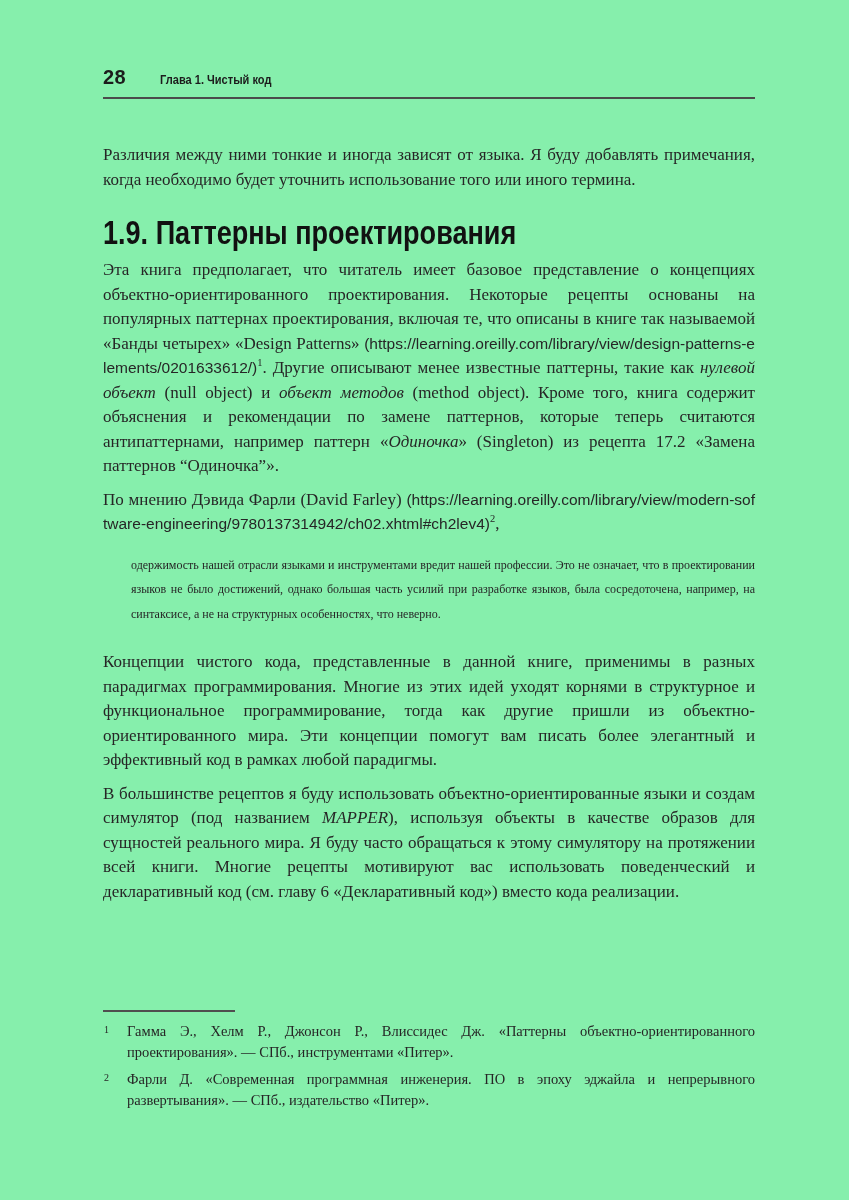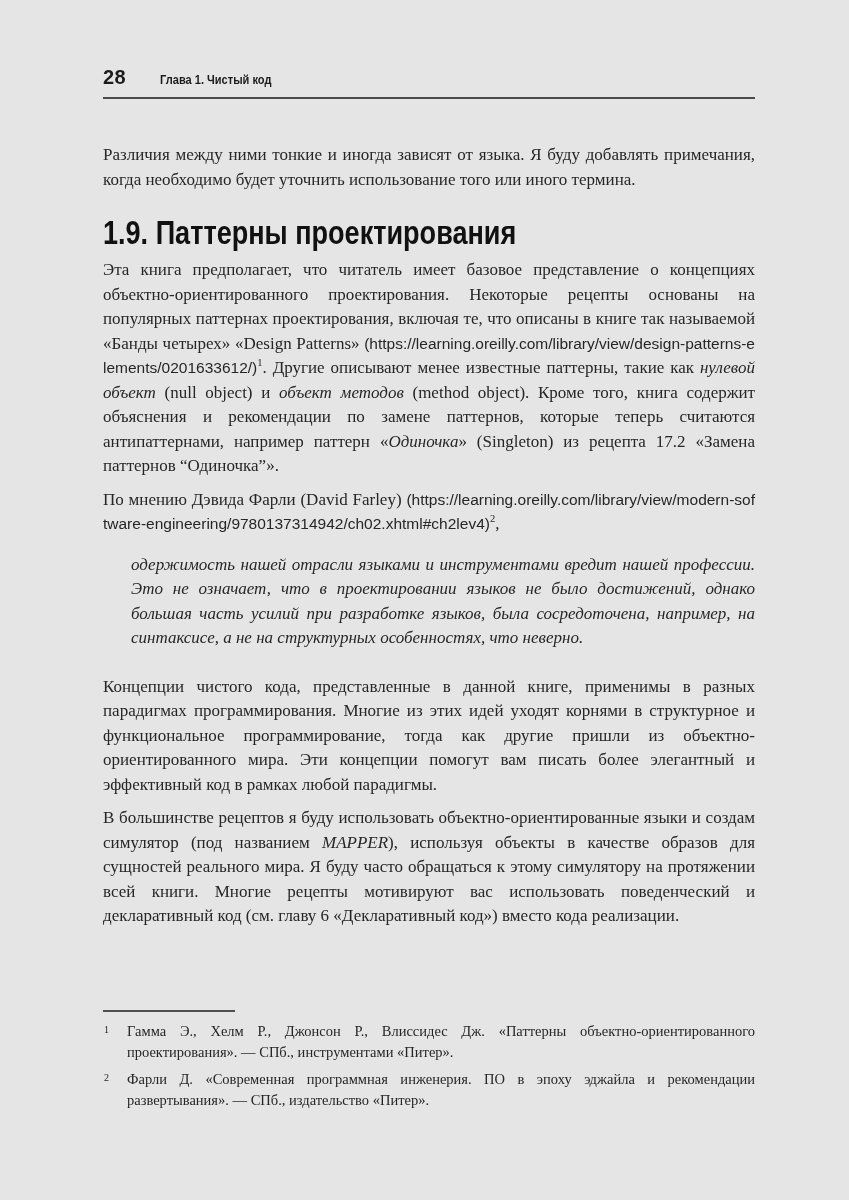--- a/index.html
+++ b/index.html
@@ -1,19 +1,19 @@
 <!DOCTYPE html>
 <html lang="ru"><head>
 <meta charset="utf-8">
 <style>
   html,body{margin:0;padding:0;background:#ffffff;}
   .page{
     position:relative;
     width:849px;height:1200px;
-    background:#e5e5e5;
+    background:#86efac;
     box-sizing:border-box;
     padding:66px 94px 0 103px;
     font-family:"Liberation Serif","DejaVu Serif",serif;
     color:#262626;
     overflow:hidden;
   }
   
   .runhead{
     display:flex;align-items:baseline;
     border-bottom:2px solid #4b4b4b;
@@ -46,23 +46,22 @@
   .url{
     font-family:"Liberation Sans","DejaVu Sans",sans-serif;
     font-size:15.5px;
     word-break:break-all;
     color:#262626;
   }
   sup.ref{font-size:10.5px;line-height:0;vertical-align:super;}
   em.it{font-style:italic;}
   blockquote.quote{
     margin:16px 0 24px 28px;
-    font-size:17px;line-height:24.5px;
+    font-size:12px;line-height:24.5px;
     text-align:justify;
-    font-style:italic;
   }
   
   .footnotes{
     position:absolute;left:103px;right:94px;top:1010px;
   }
   .fnrule{width:132px;border-top:2px solid #4f4f4f;margin-bottom:9px;}
   .fn{
     position:relative;padding-left:24px;
     font-size:14.5px;line-height:21px;text-align:justify;
   }
@@ -102,17 +101,17 @@
   </main>
 
   <footer class="footnotes">
     <div class="fnrule"></div>
     <div class="fn">
       <sup class="fnmark">1</sup>
       <span class="fntext">Гамма Э., Хелм Р., Джонсон Р., Влиссидес Дж. «Паттерны объектно-ориентированного проектирования». — СПб., инструментами «Питер».</span>
     </div>
     <div class="fn">
       <sup class="fnmark">2</sup>
-      <span class="fntext">Фарли Д. «Современная программная инженерия. ПО в эпоху эджайла и рекомендации развертывания». — СПб., издательство «Питер».</span>
+      <span class="fntext">Фарли Д. «Современная программная инженерия. ПО в эпоху эджайла и непрерывного развертывания». — СПб., издательство «Питер».</span>
     </div>
   </footer>
 
 </div>
 
 </body></html>

